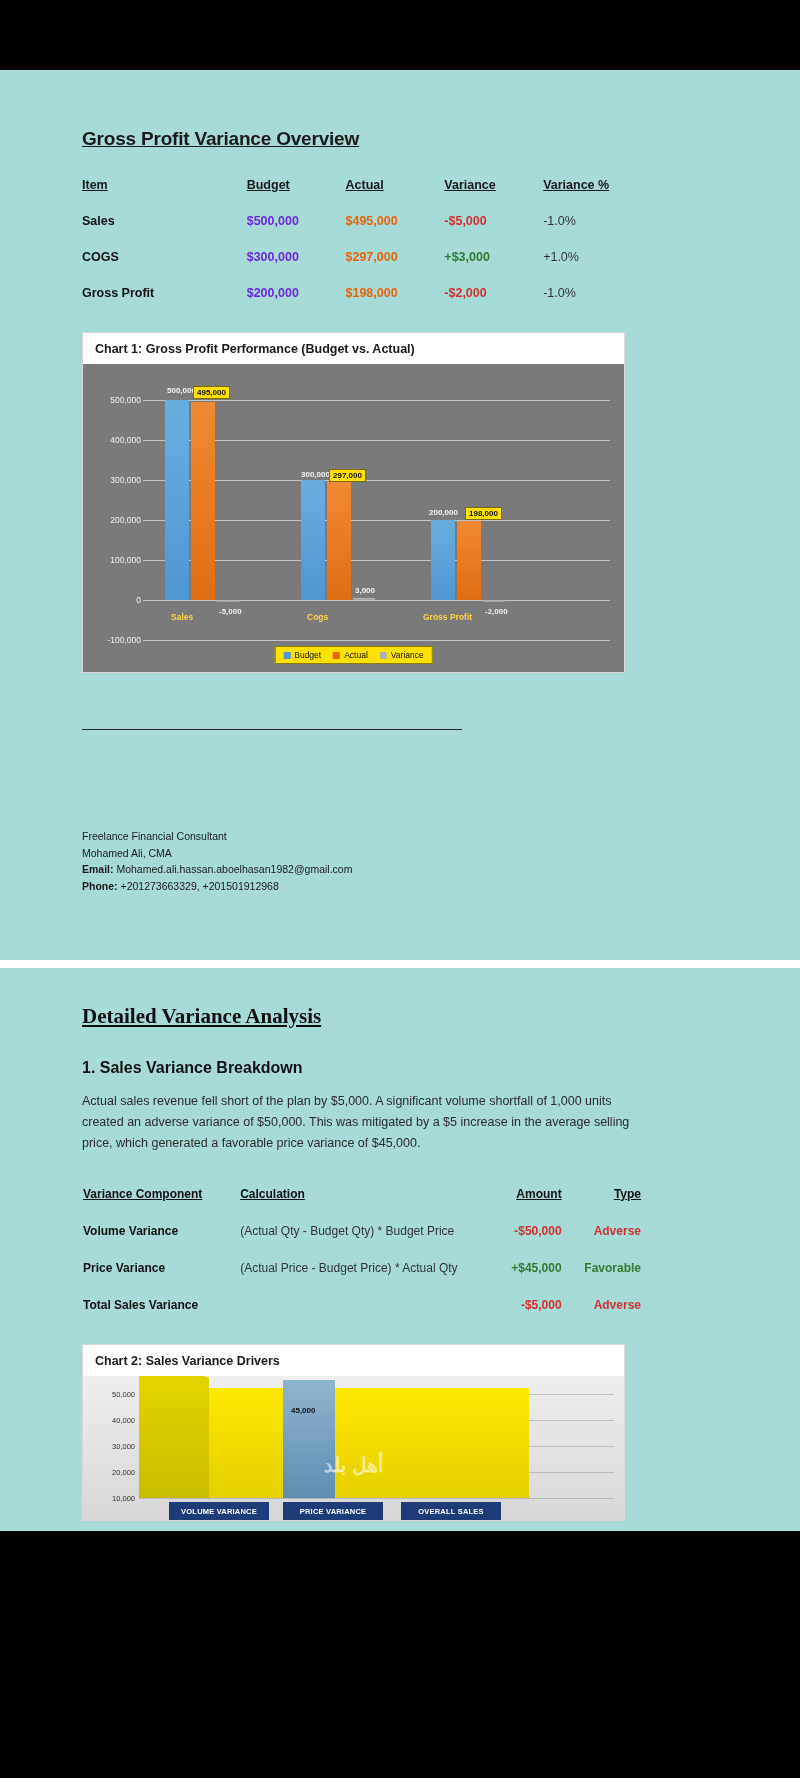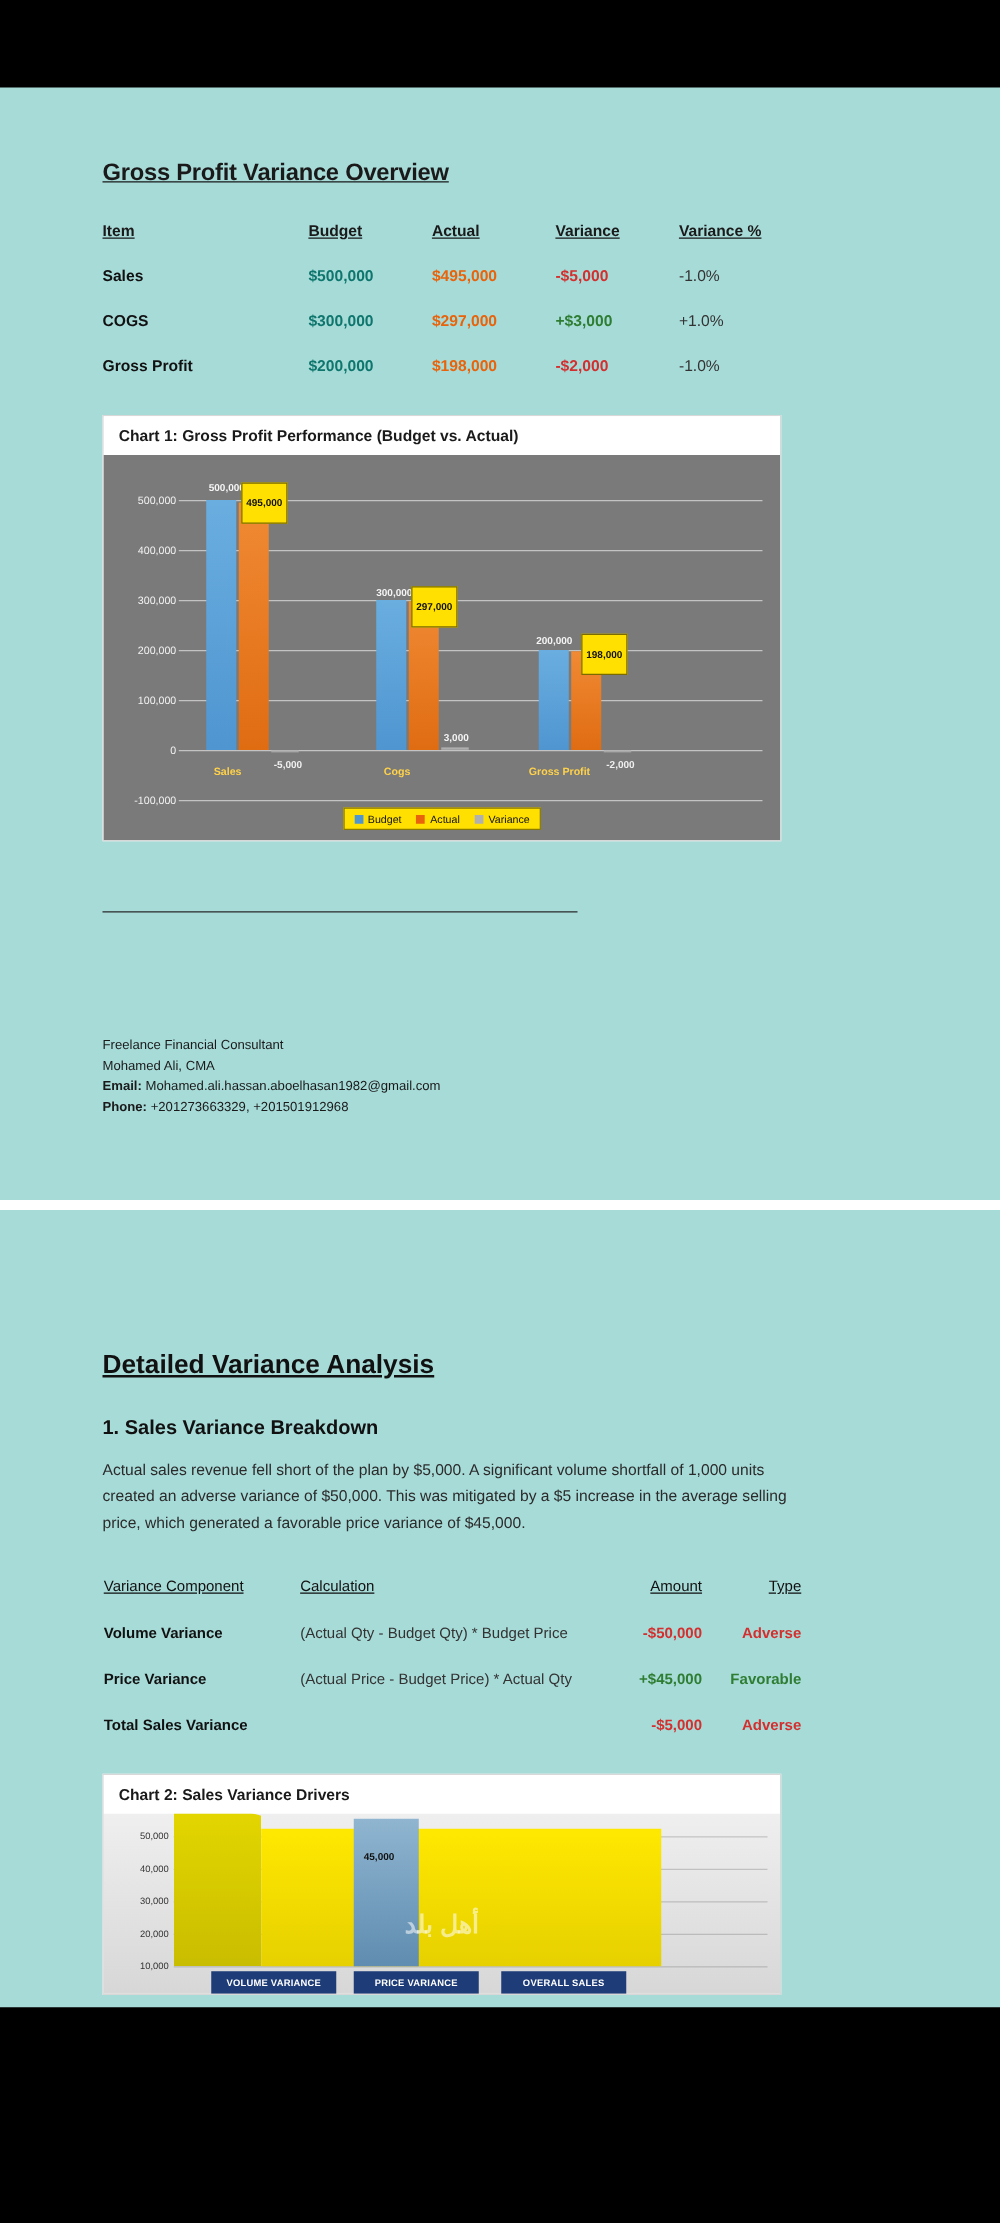--- a/index.html
+++ b/index.html
@@ -54,21 +54,21 @@
     font-size: 12.5px;
     vertical-align: top;
   }
   .col-item   { width: 150px; }
   .col-budget { width: 90px; }
   .col-actual { width: 90px; }
   .col-var    { width: 90px; }
   .col-varpct { width: 90px; }
 
   td.item-name { font-weight: bold; color:#111; }
-  td.budget { color:#0f766e; font-weight:bold; }
+  td.budget { color:#6d28d9; font-weight:bold; }
   td.actual { color:#e8630a; font-weight:bold; }
   td.neg    { color:#d32f2f; font-weight:bold; }
   td.pos    { color:#2e7d32; font-weight:bold; }
   td.plain  { color:#333; }
   td.bold-black { color:#111; font-weight:bold; }
 
   
   .chart-card {
     width: 543px;
     margin-top: 10px;
@@ -115,21 +115,21 @@
   .bar.budget { background: linear-gradient(to bottom,#6aaee0,#4f95d0); }
   .bar.actual { background: linear-gradient(to bottom,#f08a34,#e06c12); }
   .bar.variance { background: linear-gradient(to bottom,#b9b9b9,#9d9d9d); }
   .val-tag {
     position:absolute;
     font-size: 8px;
     font-weight: bold;
     color: #111;
     background: #ffe000;
     border: 1px solid #7a6b00;
-    padding: 11px 3px;
+    padding: 1px 3px;
     white-space: nowrap;
   }
   .val-plain {
     position:absolute;
     font-size: 8px;
     font-weight: bold;
     color: #f5f5f5;
     white-space: nowrap;
   }
   .cat-lab {
@@ -174,21 +174,22 @@
   }
   .signature .b { font-weight: bold; }
 
   
   h1.doc-title2 {
     font-size: 21px;
     font-weight: bold;
     color: #111;
     text-decoration: underline;
     margin: 0;
-    padding-top: 112px;
+    padding-top: 36px;
+    font-family: Liberation Serif, serif;
   }
   h2.sec {
     font-size: 16px;
     font-weight: bold;
     color: #111;
     margin: 30px 0 0 0;
   }
   p.body {
     font-size: 12.5px;
     line-height: 21px;
@@ -197,21 +198,21 @@
     width: 548px;
   }
   table.drill {
     border-collapse: collapse;
     width: 560px;
     margin-top: 32px;
     font-size: 12px;
   }
   table.drill th {
     font-size: 12px;
-    font-weight: normal;
+    font-weight: bold;
     color:#111;
     text-decoration: underline;
     padding-bottom: 22px;
     text-align:left;
   }
   table.drill th.c, table.drill td.c { text-align: left; }
   table.drill th.r, table.drill td.r { text-align: right; }
   table.drill td { padding-bottom: 22px; vertical-align: top; }
   td.d-name { font-weight:bold; color:#111; width:160px; }
   td.d-calc { color:#333; width:250px; }

